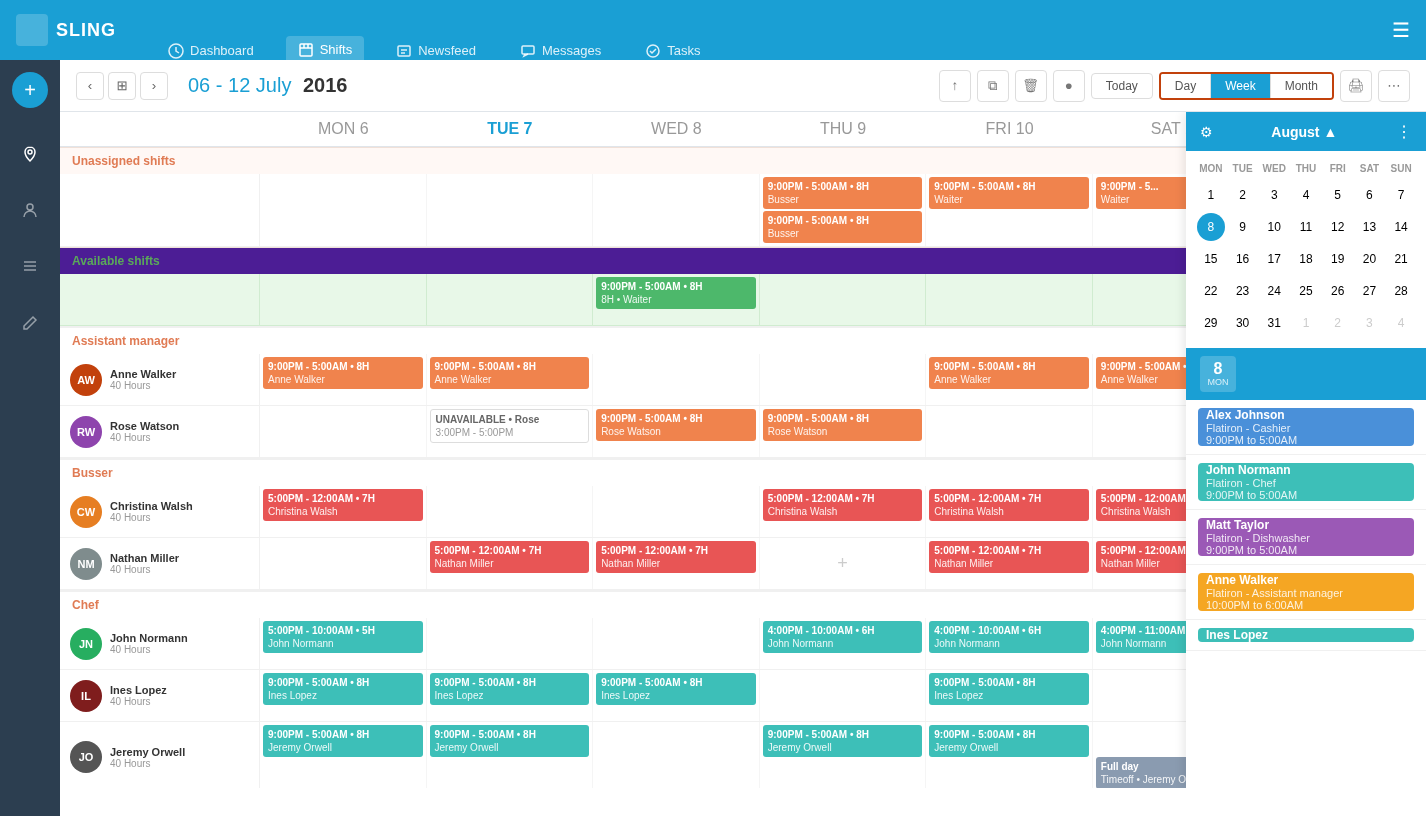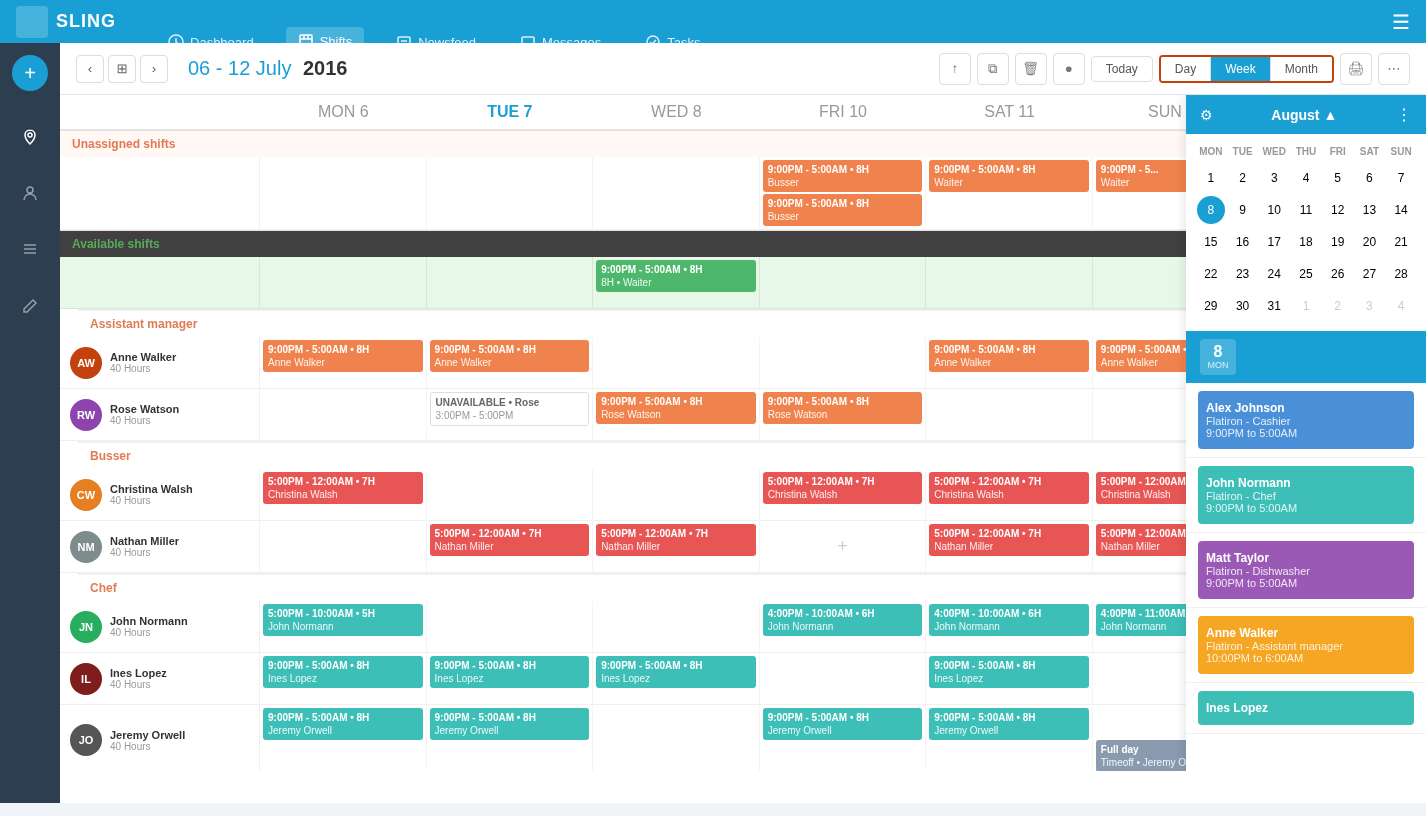--- a/index.html
+++ b/index.html
@@ -1,21 +1,21 @@
 <!DOCTYPE html>
 <html><head>
   <meta charset="utf-8">
   <style>
     * { box-sizing: border-box; margin: 0; padding: 0; }
     body { font-family: -apple-system, BlinkMacSystemFont, 'Segoe UI', sans-serif; background: #e8edf2; font-size: 12px; }
     
     .app-container { width: 1426px; min-height: 816px; background: #f0f3f7; position: relative; }
     
     
-    .top-nav { background: #1a9fd4; height: 43px; display: flex; align-items: center; padding: 0 16px; gap: 20px; }
+    .top-nav { background: #1a9fd4; height: 60px; display: flex; align-items: center; padding: 0 16px; gap: 20px; }
     .nav-logo { color: white; font-weight: 700; font-size: 18px; letter-spacing: 1px; margin-right: 20px; display: flex; align-items: center; gap: 8px; }
     .nav-logo-icon { width: 32px; height: 32px; background: rgba(255,255,255,0.2); border-radius: 4px; }
     .nav-item { color: rgba(255,255,255,0.85); font-size: 13px; display: flex; align-items: center; gap: 6px; padding: 6px 12px; border-radius: 4px; cursor: pointer; margin-top: 41px; }
     .nav-item.active { background: rgba(255,255,255,0.2); color: white; border-bottom: 2px solid white; }
     .nav-spacer { flex: 1; }
     .nav-menu { color: white; font-size: 20px; cursor: pointer; }
     
     
     .layout { display: flex; height: calc(816px - 56px); }
     .sidebar { width: 60px; background: #2c3e50; display: flex; flex-direction: column; align-items: center; padding: 12px 0; gap: 20px; }
@@ -48,22 +48,22 @@
     .schedule { flex: 1; overflow-y: auto; overflow-x: hidden; }
     
     
     .day-headers { display: grid; grid-template-columns: 200px repeat(7, 1fr); border-bottom: 1px solid #e0e5ea; background: white; position: sticky; top: 0; z-index: 10; }
     .day-header-empty { padding: 8px 12px; }
     .day-header { padding: 8px 0; text-align: center; font-size: 16px; color: #999; font-weight: 500; }
     .day-header.today { color: #1a9fd4; font-weight: 700; }
     
     
     .section-header { padding: 6px 12px; font-size: 12px; font-weight: 600; color: #e07b54; background: #fff8f5; border-top: 1px solid #f0e0d8; }
-    .section-header.available { color: #5aa85a; background: #404040; }
-    .section-header.role { color: #e07b54; background: #fff; border-top: 2px solid #f0f0f0; margin-left: 18px; }
+    .section-header.available { color: #5aa85a; background: #4c1d95; }
+    .section-header.role { color: #e07b54; background: #fff; border-top: 2px solid #f0f0f0; }
     
     
     .emp-row { display: grid; grid-template-columns: 200px repeat(7, 1fr); border-bottom: 1px solid #f0f0f0; min-height: 52px; }
     .emp-info { display: flex; align-items: center; gap: 8px; padding: 6px 10px; border-right: 1px solid #f0f0f0; }
     .avatar { width: 32px; height: 32px; border-radius: 50%; background: #ccc; flex-shrink: 0; overflow: hidden; display: flex; align-items: center; justify-content: center; font-size: 11px; color: white; font-weight: 600; }
     .emp-name-hours { display: flex; flex-direction: column; }
     .emp-name { font-size: 11px; font-weight: 600; color: #333; }
     .emp-hours { font-size: 10px; color: #999; }
     .day-cell { padding: 3px; display: flex; flex-direction: column; gap: 2px; border-right: 1px solid #f5f5f5; }
     
@@ -99,21 +99,21 @@
     .mini-cal-day { text-align: center; padding: 4px 2px; font-size: 12px; cursor: pointer; border-radius: 50%; width: 28px; height: 28px; display: flex; align-items: center; justify-content: center; margin: 1px auto; }
     .mini-cal-day.today { background: #1a9fd4; color: white; }
     .mini-cal-day.other-month { color: #ccc; }
     
     
     .events-header { background: #1a9fd4; color: white; padding: 8px 14px; display: flex; align-items: center; gap: 8px; }
     .event-date-badge { width: 36px; height: 36px; background: rgba(255,255,255,0.2); border-radius: 4px; display: flex; flex-direction: column; align-items: center; justify-content: center; }
     .event-date-num { font-size: 16px; font-weight: 700; line-height: 1; }
     .event-date-day { font-size: 9px; opacity: 0.8; }
     .event-item { padding: 8px 12px; border-bottom: 1px solid #f0f0f0; }
-    .event-block { border-radius: 4px; padding: 10px 8px; }
+    .event-block { border-radius: 4px; padding: 0 8px; }
     .event-name { font-size: 12px; font-weight: 600; color: white; }
     .event-role { font-size: 11px; color: rgba(255,255,255,0.85); }
     .event-time { font-size: 11px; color: rgba(255,255,255,0.85); }
     
     .add-shift-cell { display: flex; align-items: center; justify-content: center; color: #ccc; font-size: 18px; cursor: pointer; }
   </style>
 </head>
 <body>
 
 <div class="app-container">
@@ -225,20 +225,21 @@
       </div>
 
       <div class="calendar-area">
         <div class="schedule">
 
           <div class="day-headers">
             <div class="day-header-empty"></div>
             <div class="day-header">MON 6</div>
             <div class="day-header today">TUE 7</div>
             <div class="day-header">WED 8</div>
+            <div class="day-header">THU 9</div>
             <div class="day-header">FRI 10</div>
             <div class="day-header">SAT 11</div>
             <div class="day-header">SUN 12</div>
           </div>
 
           <div class="section-header" style="color:#e07b54; background: #fff8f5;">Unassigned shifts</div>
           <div class="unassigned-row">
             <div style="border-right:1px solid #f0f0f0;"></div>
             <div class="unassigned-cell"></div>
             <div class="unassigned-cell"></div>

